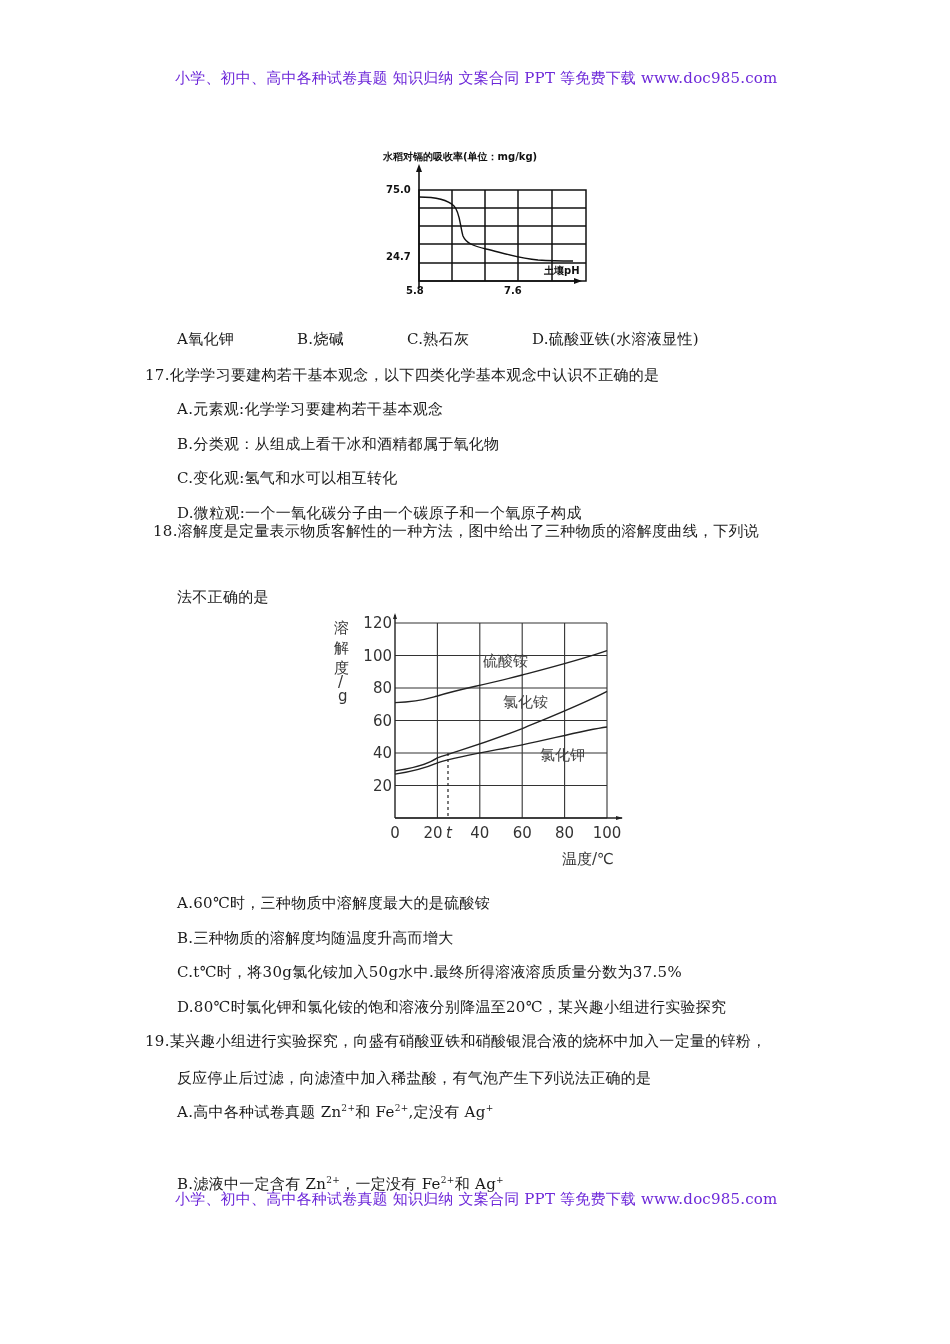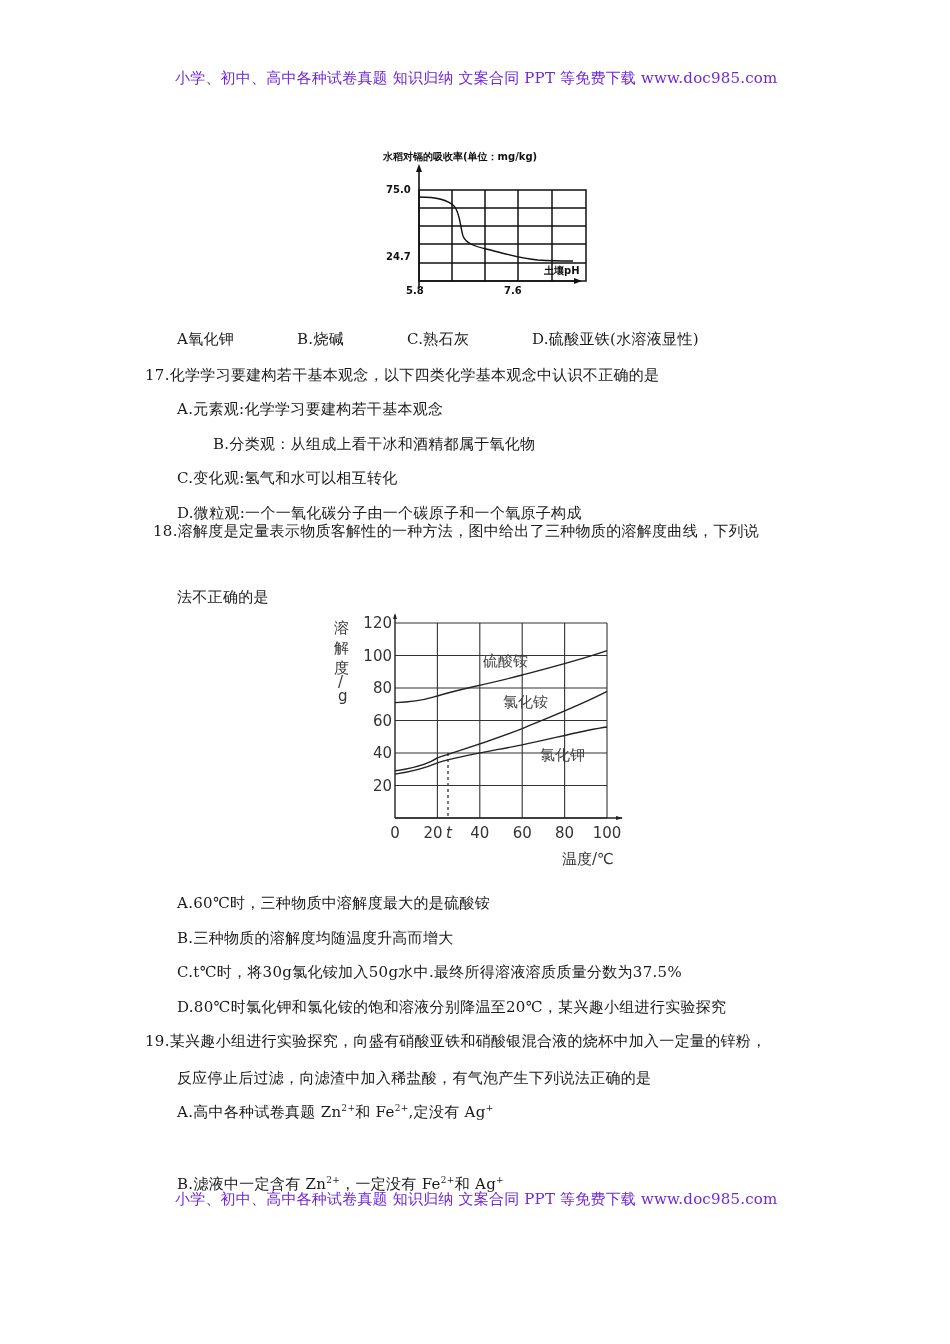--- a/index.html
+++ b/index.html
@@ -50,21 +50,21 @@
   <text x="166" y="126" font-size="10" fill="#111">土壤pH</text>
 </svg>
 
 <div class="abs line" style="left:177px; top:329px;">A氧化钾</div>
 <div class="abs line" style="left:297px; top:329px;">B.烧碱</div>
 <div class="abs line" style="left:407px; top:329px;">C.熟石灰</div>
 <div class="abs line" style="left:532px; top:329px;">D.硫酸亚铁(水溶液显性)</div>
 
 <div class="abs line qnum" style="top:365px;">17.化学学习要建构若干基本观念，以下四类化学基本观念中认识不正确的是</div>
 <div class="abs line opt" style="top:399px;">A.元素观:化学学习要建构若干基本观念</div>
-<div class="abs line opt" style="top:434px;margin-left:36px;">B.分类观：从组成上看干冰和酒精都属于氧化物</div>
+<div class="abs line opt" style="top:434px;">B.分类观：从组成上看干冰和酒精都属于氧化物</div>
 <div class="abs line opt" style="top:468px;">C.变化观:氢气和水可以相互转化</div>
 <div class="abs line opt" style="top:503px;">D.微粒观:一个一氧化碳分子由一个碳原子和一个氧原子构成</div>
 
 <div class="abs line qnum" style="top:521px;margin-left:8px;">18.溶解度是定量表示物质客解性的一种方法，图中给出了三种物质的溶解度曲线，下列说</div>
 <div class="abs line opt" style="top:575px;margin-top:12px;">法不正确的是</div>
 
 <svg class="abs" style="left:330px; top:605px;" width="310" height="265" viewBox="0 0 310 265">
 
   <g stroke="#333" stroke-width="1.1" fill="none">
     <line x1="65" y1="213" x2="277" y2="213"></line>

